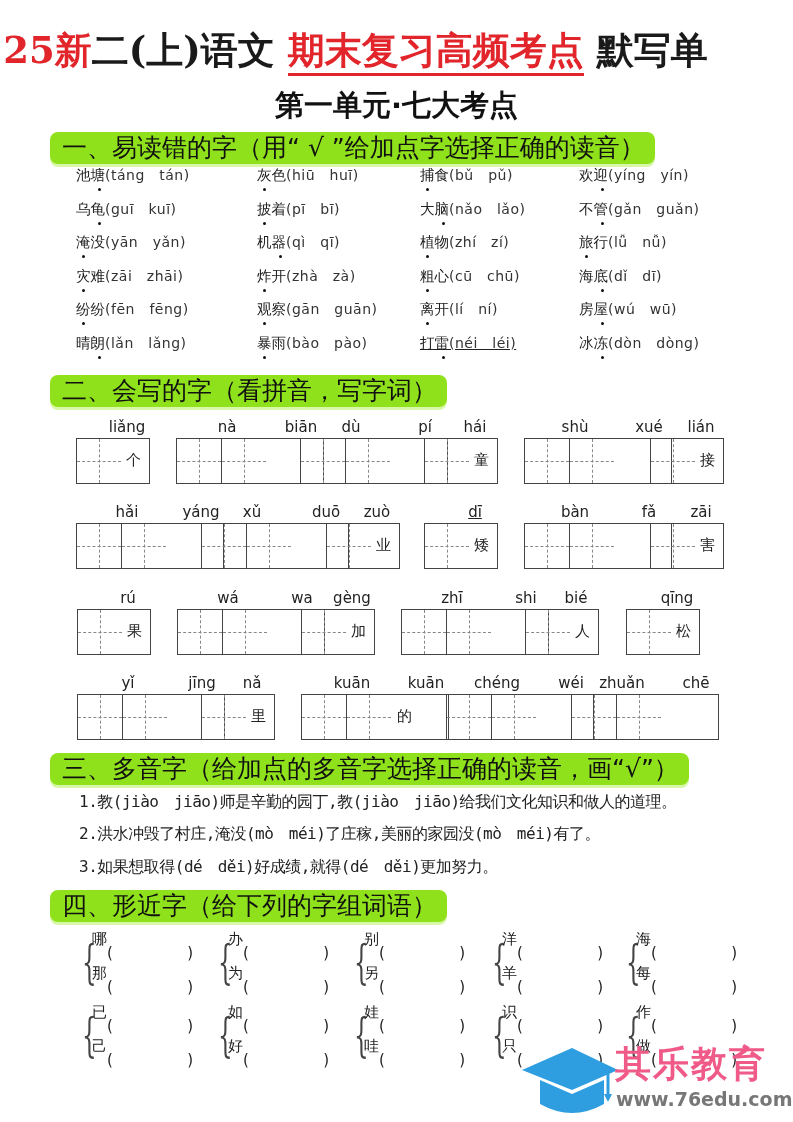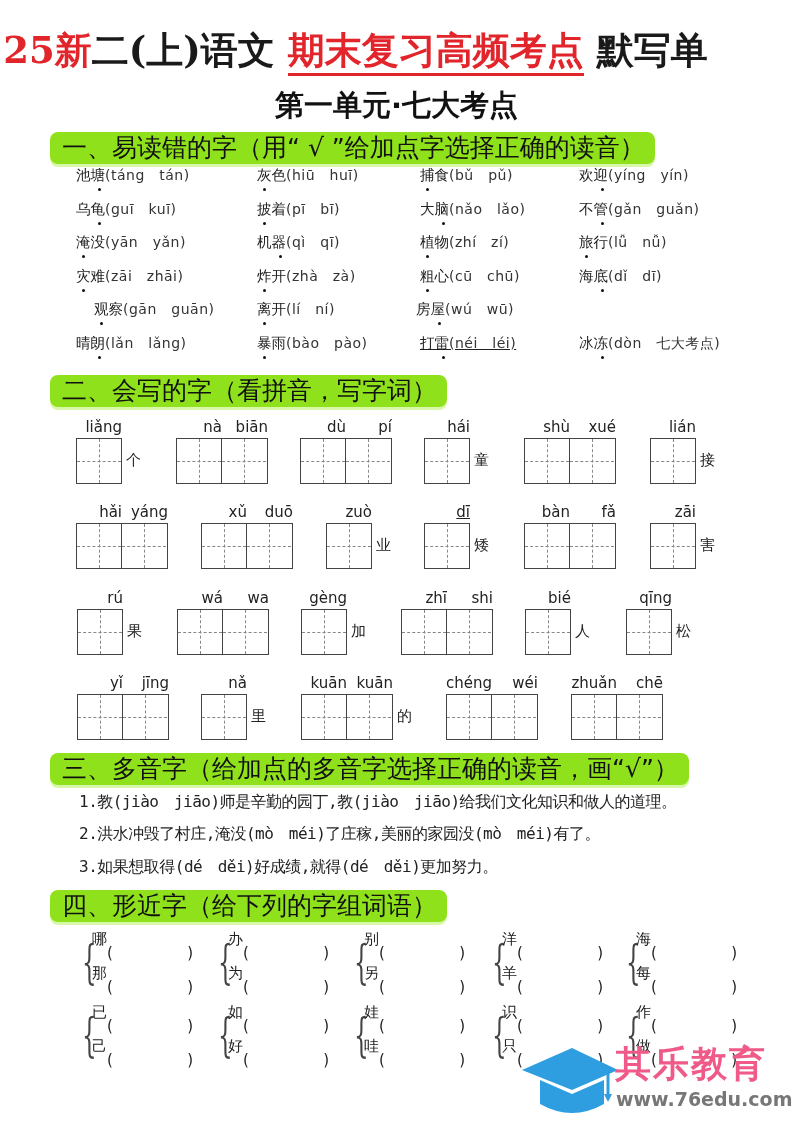--- a/index.html
+++ b/index.html
@@ -11,21 +11,21 @@
   .subtitle{position:absolute;top:86px;left:0;width:793px;text-align:center;font-weight:bold;font-size:29px;color:#111;}
   .sec-head{position:absolute;left:50px;height:32px;background:#8fe21b;border-radius:8px;font-size:25px;line-height:32px;padding:0 10px 0 12px;color:#111;white-space:nowrap;box-shadow:0 3px 0 #d8f7a8;}
   .s1-grid{position:absolute;left:76px;top:166px;width:680px;}
   .s1-row{height:33.6px;display:flex;}
   .s1-cell{width:163px;font-size:14.5px;position:relative;white-space:nowrap;}
   .s1-cell .py{font-size:14px;color:#333;letter-spacing:0.5px;}
   .dot{position:absolute;width:3px;height:3px;background:#111;border-radius:50%;top:22px;}
   .s2{position:absolute;left:0;top:0;}
   .word{position:absolute;}
   .word .pys{display:flex;font-size:15px;color:#222;height:20px;}
-  .word .pys span{width:46px;text-align:right;}
+  .word .pys span{width:46px;text-align:center;margin-left:28px;}
   .boxes{display:flex;border:1.5px solid #444;height:44px;}
   .box{width:44px;height:44px;position:relative;border-right:1.5px solid #444;}
   .box:last-child{border-right:none;}
   .box::before{content:"";position:absolute;left:50%;top:0;bottom:0;border-left:1px dashed #888;}
   .box::after{content:"";position:absolute;top:50%;left:0;right:0;border-top:1px dashed #888;}
   .suffix{position:absolute;font-size:15px;}
   .s3-line{position:absolute;left:79px;font-size:16px;white-space:nowrap;font-family:"DejaVu Sans Mono","Liberation Mono",monospace;letter-spacing:-0.5px;}
   .pair{position:absolute;width:130px;height:66px;}
   .brace{position:absolute;left:0;top:2px;font-size:46px;line-height:60px;color:#444;font-family:"DejaVu Serif",serif;transform:scaleX(0.5);transform-origin:left;}
   .pair .l1,.pair .l2{position:absolute;left:10px;font-size:15px;white-space:nowrap;}
@@ -65,29 +65,30 @@
       <div class="s1-cell" style="left: 18px;"><span>植物</span><span class="py">(zhí　zí)</span><span class="dot" style="left: 6px;"></span></div>
       <div class="s1-cell" style="left: 14px;"><span>旅行</span><span class="py">(lǚ　nǚ)</span><span class="dot" style="left: 6px;"></span></div>
     </div>
     <div class="s1-row">
       <div class="s1-cell" style="left: 0px;"><span>灾难</span><span class="py">(zāi　zhāi)</span><span class="dot" style="left: 6px;"></span></div>
       <div class="s1-cell" style="left: 18px;"><span>炸开</span><span class="py">(zhà　zà)</span><span class="dot" style="left: 6px;"></span></div>
       <div class="s1-cell" style="left: 18px;"><span>粗心</span><span class="py">(cū　chū)</span><span class="dot" style="left: 6px;"></span></div>
       <div class="s1-cell" style="left: 14px;"><span>海底</span><span class="py">(dǐ　dī)</span><span class="dot" style="left: 22px;"></span></div>
     </div>
     <div class="s1-row">
+      <div class="s1-cell" style="left: 0px;"><span>纷纷</span><span class="py">(fēn　fēng)</span><span class="dot" style="left: 6px;"></span></div>
       <div class="s1-cell" style="left: 18px;"><span>观察</span><span class="py">(gān　guān)</span><span class="dot" style="left: 6px;"></span></div>
       <div class="s1-cell" style="left: 18px;"><span>离开</span><span class="py">(lí　ní)</span><span class="dot" style="left: 6px;"></span></div>
       <div class="s1-cell" style="left: 14px;"><span>房屋</span><span class="py">(wú　wū)</span><span class="dot" style="left: 22px;"></span></div>
     </div>
     <div class="s1-row">
       <div class="s1-cell" style="left: 0px;"><span>晴朗</span><span class="py">(lǎn　lǎng)</span><span class="dot" style="left: 22px;"></span></div>
       <div class="s1-cell" style="left: 18px;"><span>暴雨</span><span class="py">(bào　pào)</span><span class="dot" style="left: 6px;"></span></div>
       <div class="s1-cell" style="left: 18px; text-decoration: underline;"><span>打雷</span><span class="py">(néi　léi)</span><span class="dot" style="left: 22px;"></span></div>
-      <div class="s1-cell" style="left: 14px;"><span>冰冻</span><span class="py">(dòn　七大考点)</span><span class="dot" style="left: 22px;"></span></div>
+      <div class="s1-cell" style="left: 14px;"><span>冰冻</span><span class="py">(dòn　dòng)</span><span class="dot" style="left: 22px;"></span></div>
     </div>
   </div>
 
 <div class="sec-head" style="top:375px;">二、会写的字（看拼音，写字词）</div>
 <div class="s2" id="s2">
     <div class="word" style="left: 76px; top: 418px;">
       <div class="pys">
         <span>liǎng</span>
       </div>
       <div class="boxes">

